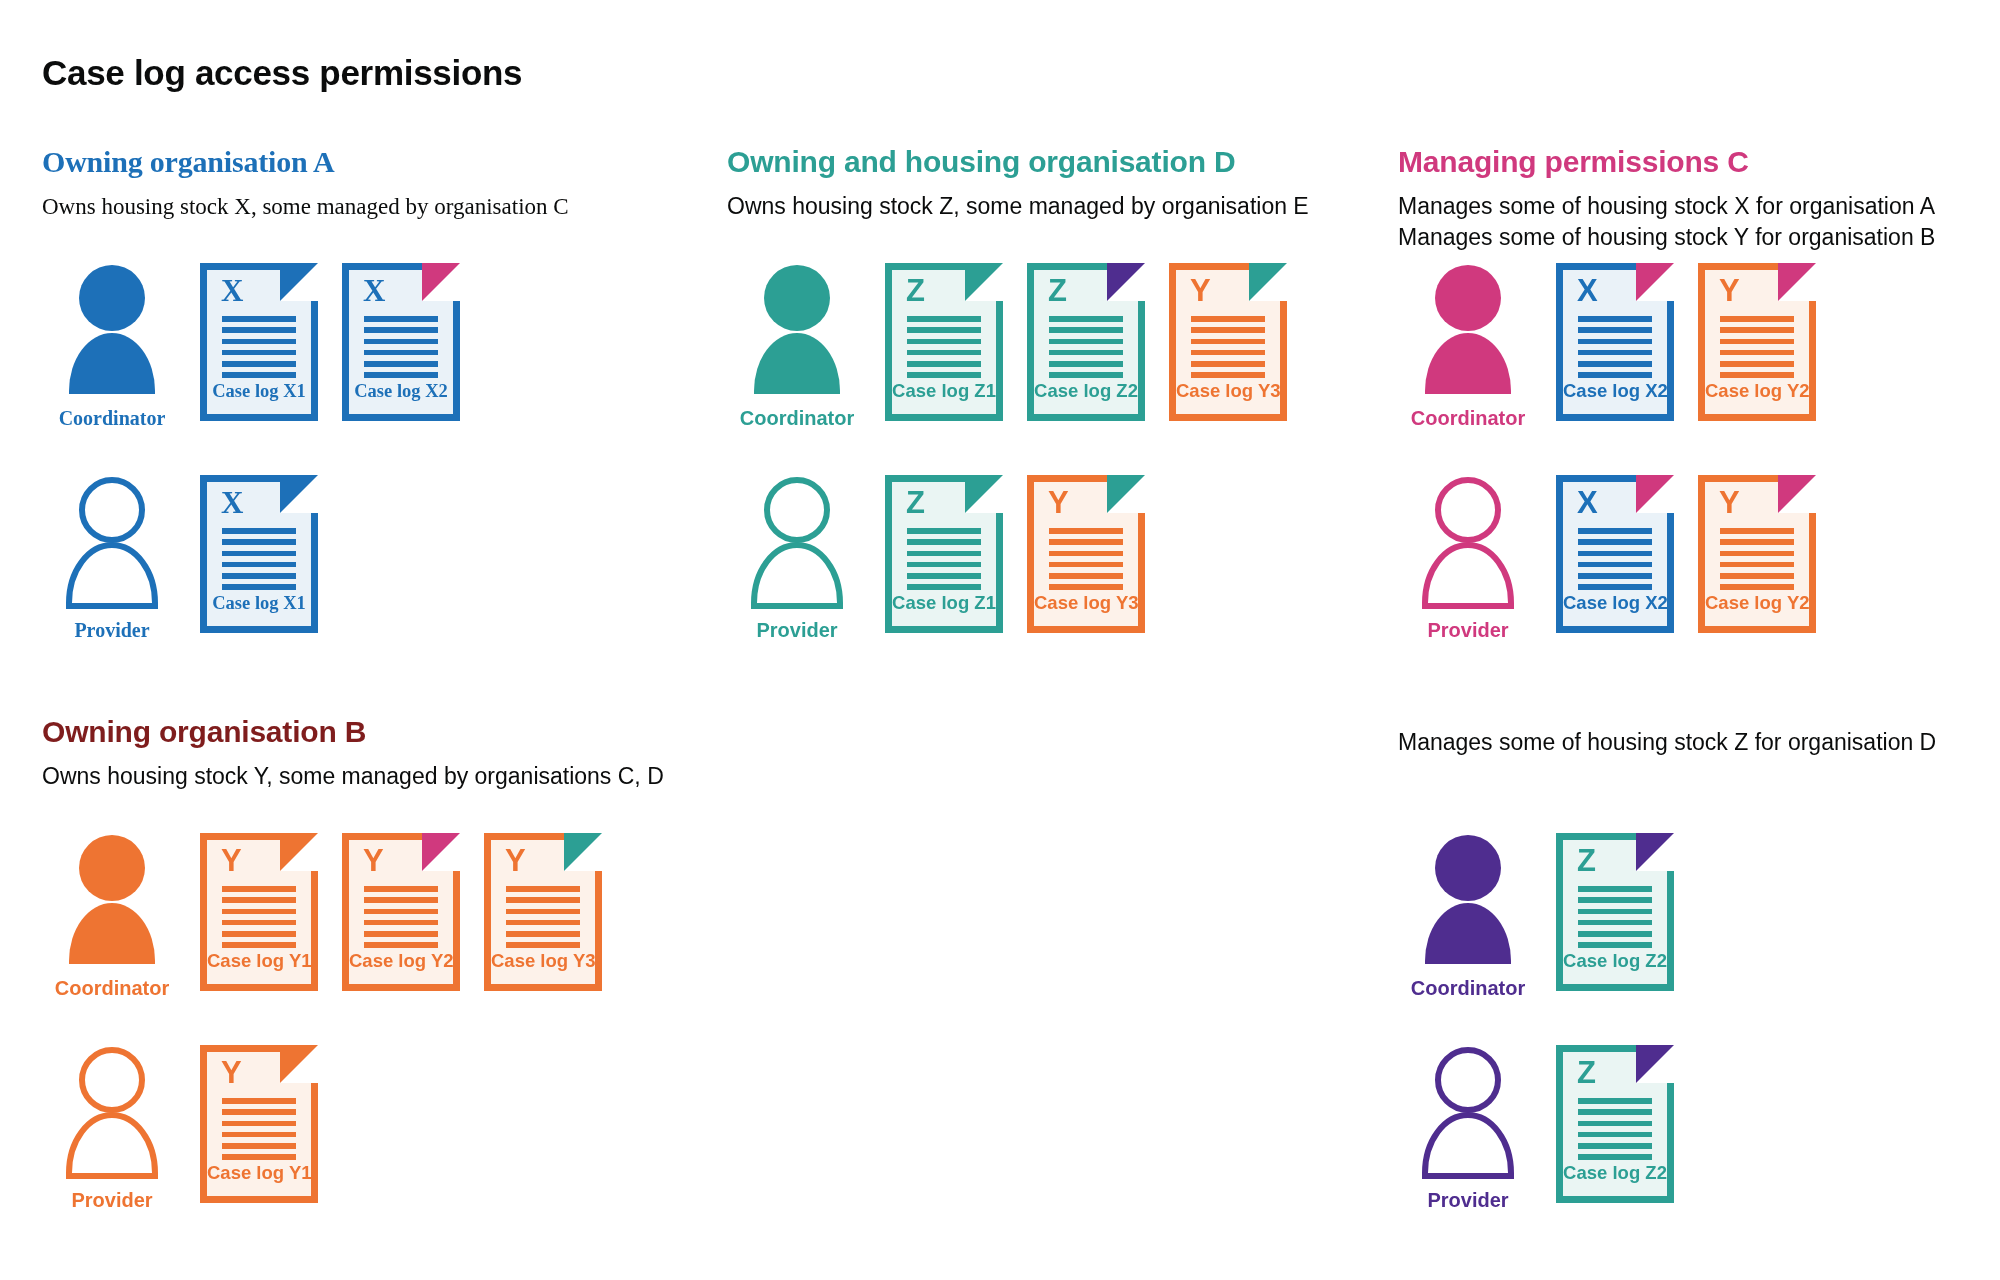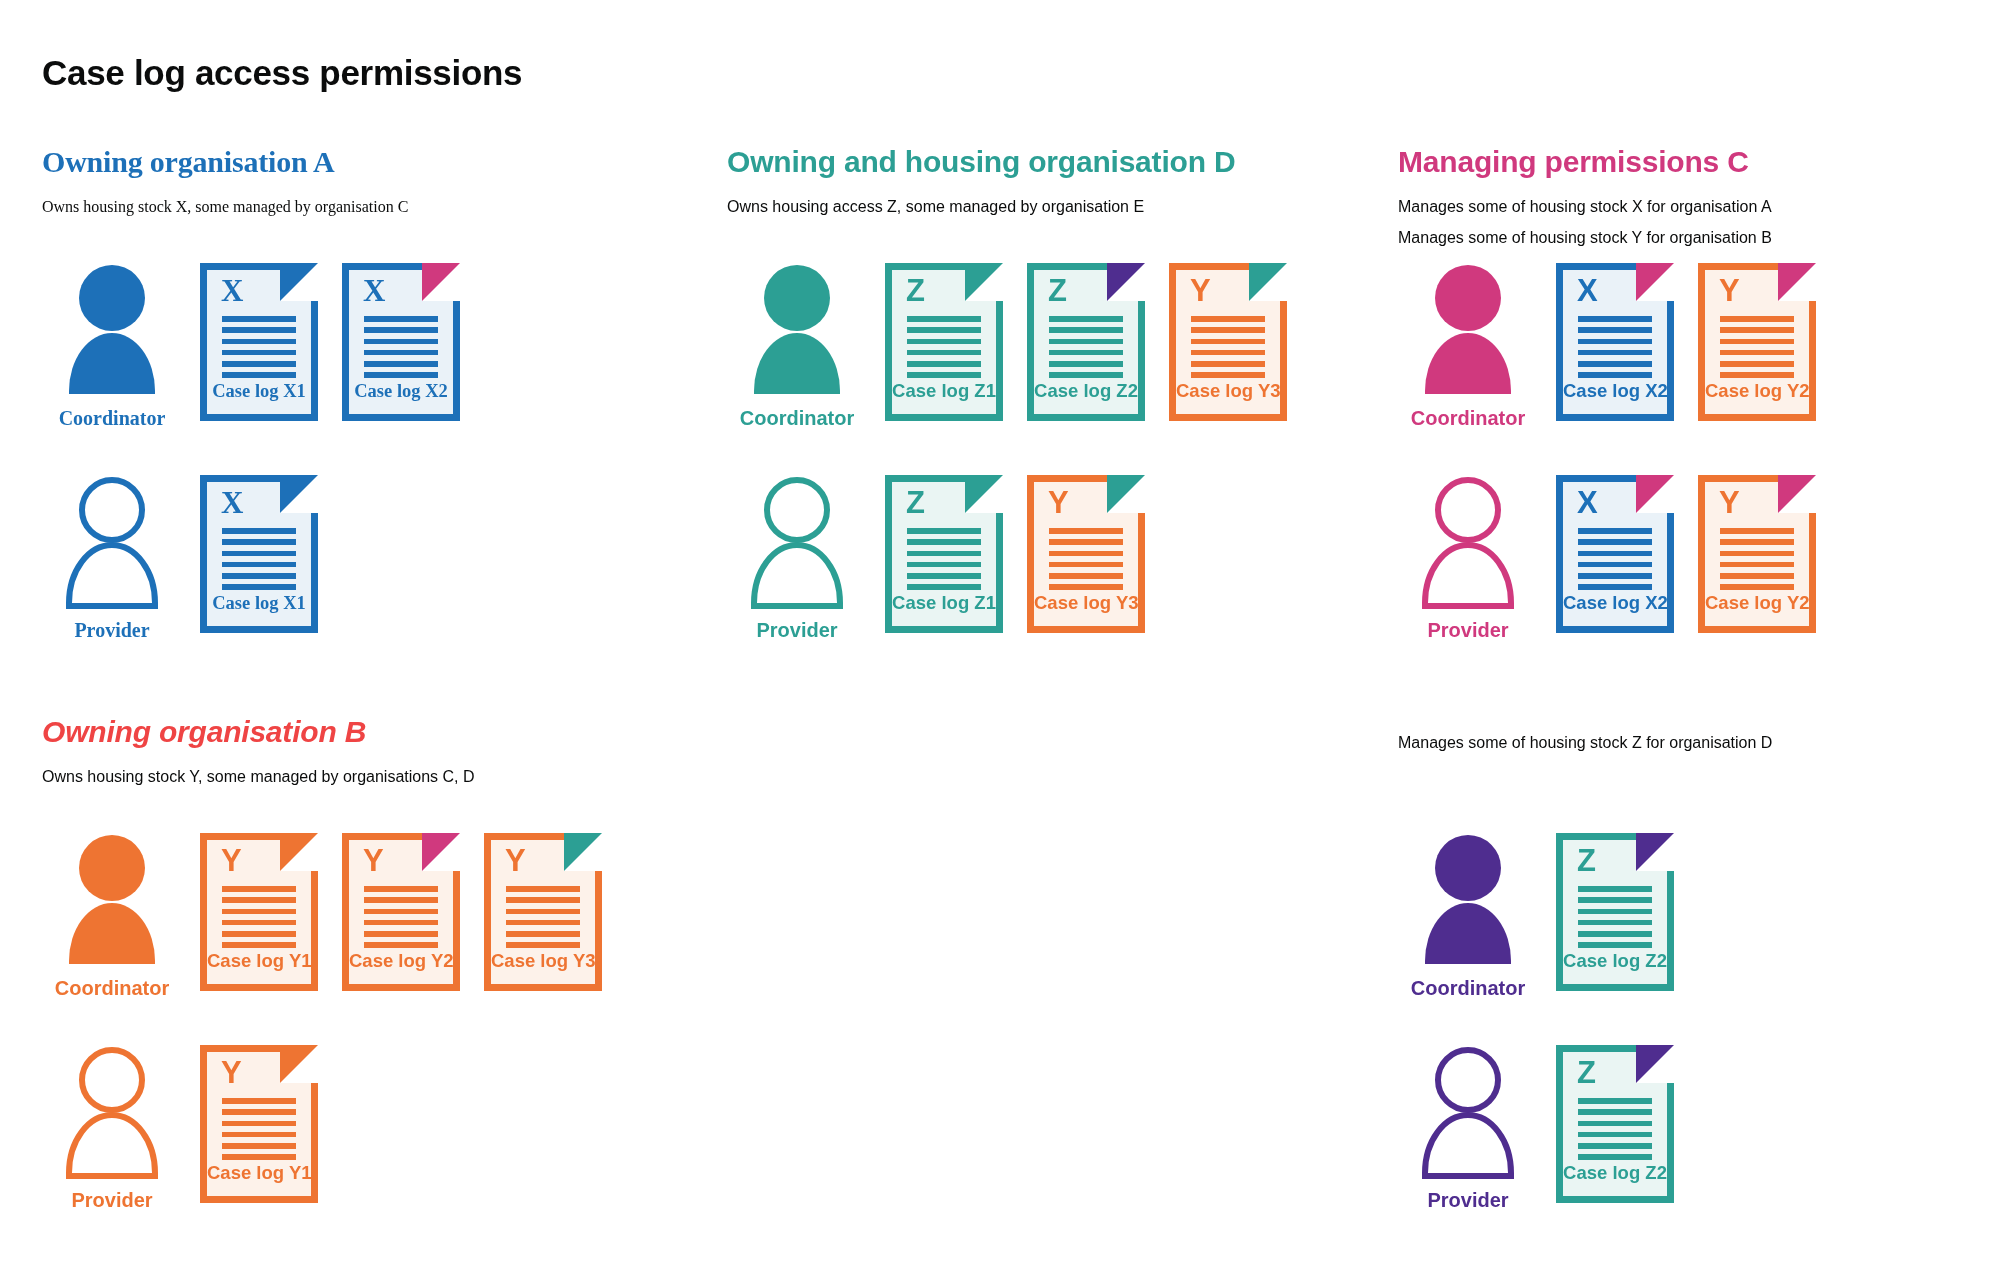--- a/index.html
+++ b/index.html
@@ -2,21 +2,21 @@
 <html><head>
 <meta charset="utf-8">
 <style>
   html,body{margin:0;padding:0;background:#ffffff;}
   body{width:2000px;height:1280px;position:relative;overflow:hidden;
        font-family:"Liberation Sans","DejaVu Sans",sans-serif;color:#0b0c0c;}
   #page-title{position:absolute;left:42px;top:30px;font-size:35px;font-weight:bold;
       letter-spacing:-0.3px;}
   .section{position:absolute;}
   .section h2{margin:0;font-size:30px;font-weight:bold;letter-spacing:-0.2px;}
-  .section .desc{margin-top:12px;font-size:16px;line-height:31px;color:#0b0c0c;}
+  .section .desc{margin-top:12px;font-size:23px;line-height:31px;color:#0b0c0c;}
   .row{position:absolute;left:0;display:flex;align-items:flex-start;}
   .row.row-0{top:118px;}
   .row.row-1{top:330px;}
   .person-block{width:140px;margin-right:18px;display:flex;flex-direction:column;
       align-items:center;flex:0 0 auto;}
   .person-block svg{display:block;}
   .role-label{margin-top:10px;font-size:20px;font-weight:bold;text-align:center;
       white-space:nowrap;}
   .docs{display:flex;gap:24px;}
   .doc{position:relative;width:118px;height:158px;box-sizing:border-box;
@@ -106,21 +106,21 @@
             <div class="fold-cut"></div>
             <div class="fold-flap" style="background:#1d70b8;"></div>
             <div class="doc-label" style="color:#1d70b8;">Case log X1</div>
           </div>
         </div>
       </div>
     </div>
     <div class="section" style="left:727px;top:145px;width:650px;">
       <h2 style="color:#2c9f94;">Owning and housing organisation D</h2>
       <div class="desc">
-        <div>Owns housing access Z, some managed by organisation E</div>
+        <div>Owns housing stock Z, some managed by organisation E</div>
       </div>
       <div class="row row-0">
         <div class="person-block">
           <span>
             <svg width="92" height="134" viewBox="0 0 92 134">
               <path d="M 3,131 L 3,128 A 43 58 0 0 1 89,128 L 89,131 Z" fill="#2c9f94"></path>
               <circle cx="46" cy="35" r="33" fill="#2c9f94"></circle>
             </svg>
           </span>
           <div class="role-label" style="color:#2c9f94;">Coordinator</div>
@@ -295,21 +295,21 @@
               <div class="ln" style="background:#ee7432;"></div>
             </div>
             <div class="fold-cut"></div>
             <div class="fold-flap" style="background:#d0397e;"></div>
             <div class="doc-label" style="color:#ee7432;">Case log Y2</div>
           </div>
         </div>
       </div>
     </div>
     <div class="section" style="left:42px;top:715px;width:650px;">
-      <h2 style="color:#ef4444;font-style:italic;">Owning organisation B</h2>
+      <h2 style="color:#7f1d1d;">Owning organisation B</h2>
       <div class="desc">
         <div>Owns housing stock Y, some managed by organisations C, D</div>
       </div>
       <div class="row row-0">
         <div class="person-block">
           <span>
             <svg width="92" height="134" viewBox="0 0 92 134">
               <path d="M 3,131 L 3,128 A 43 58 0 0 1 89,128 L 89,131 Z" fill="#ee7432"></path>
               <circle cx="46" cy="35" r="33" fill="#ee7432"></circle>
             </svg>

